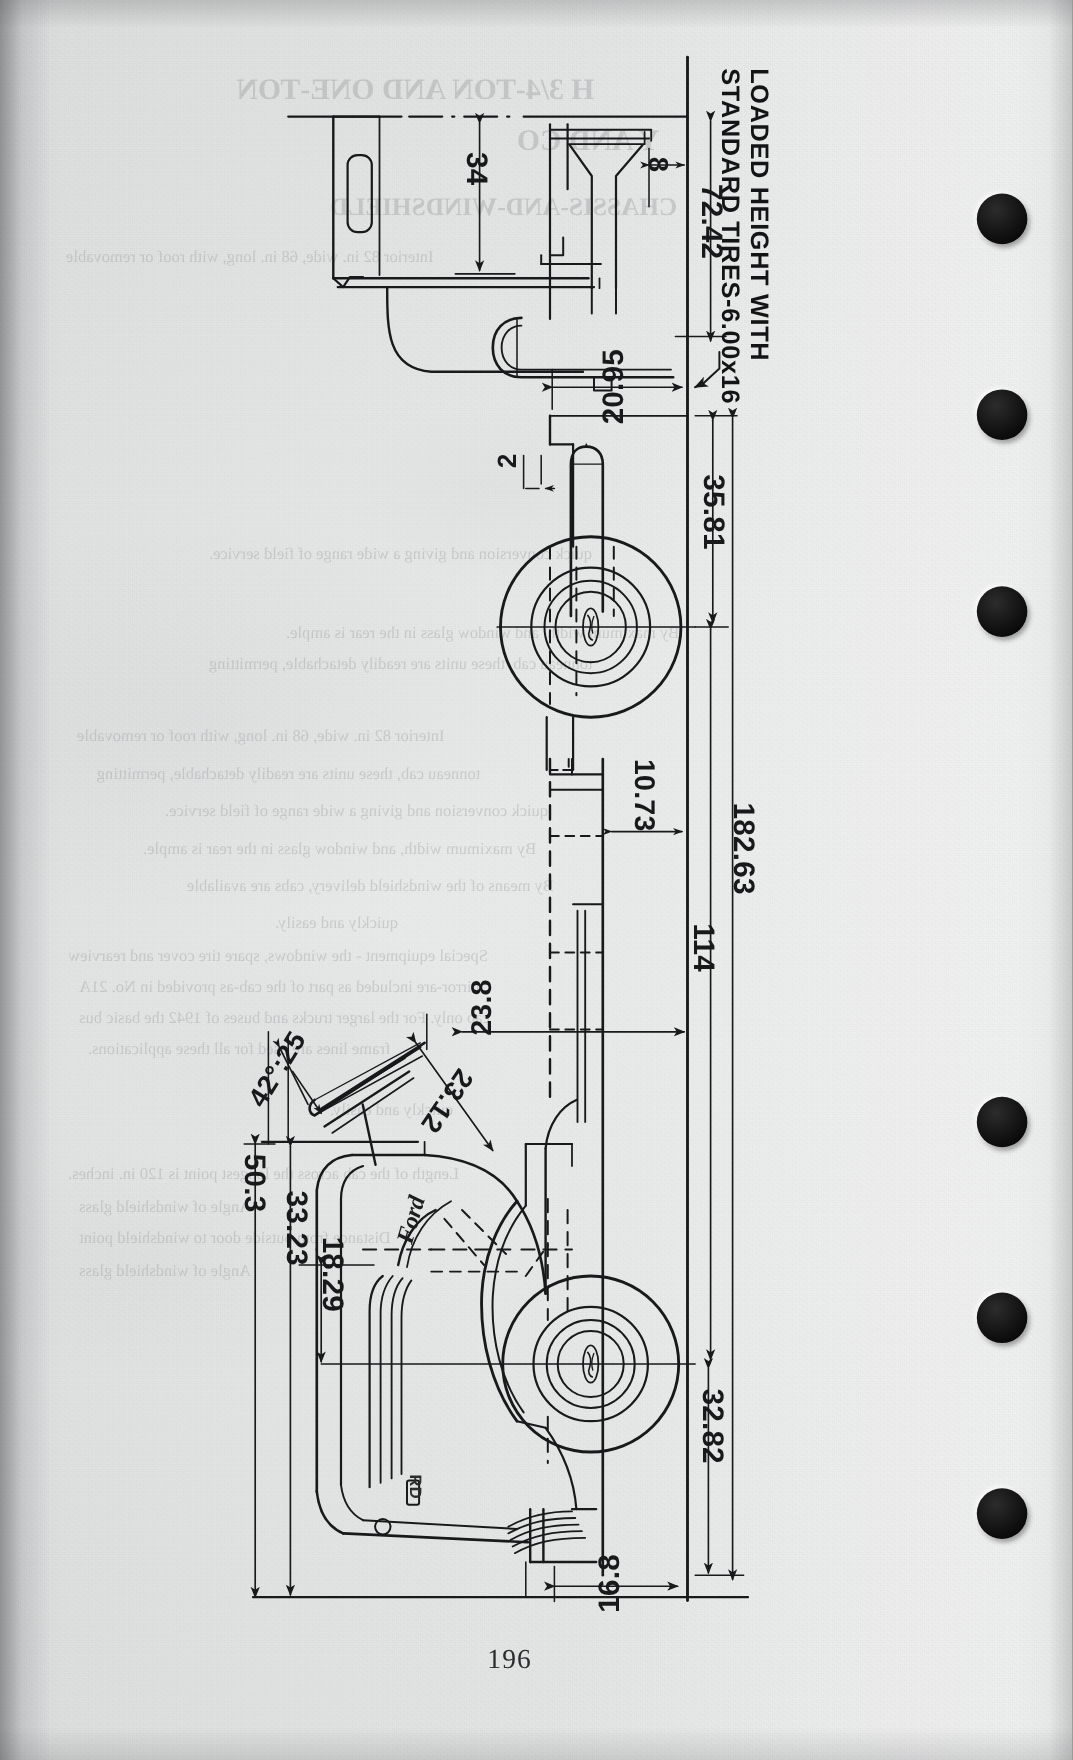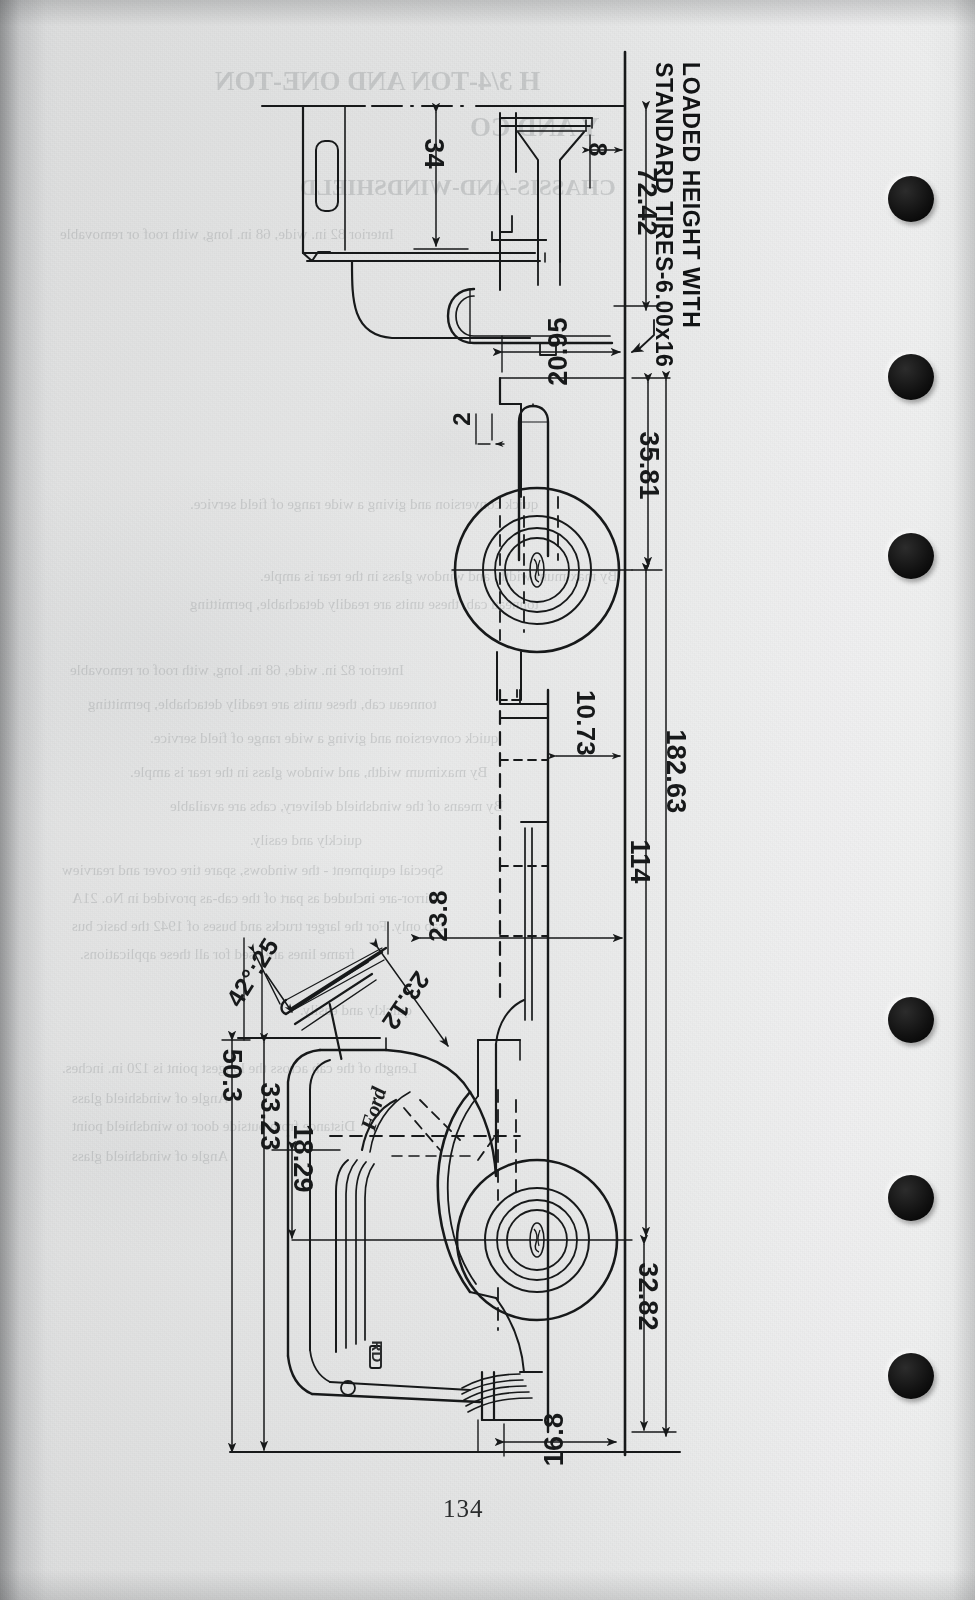--- a/index.html
+++ b/index.html
@@ -453,20 +453,20 @@
 
   <div class="dim rot-cw" style="left:366px;top:1344px;font-size:15px;color:#2a2c2d;">RD</div>
 
   <div class="hole" style="left:888px;top:176px;width:46px;height:46px;"></div>
   <div class="hole" style="left:888px;top:354px;width:46px;height:46px;"></div>
   <div class="hole" style="left:888px;top:533px;width:46px;height:46px;"></div>
   <div class="hole" style="left:888px;top:997px;width:46px;height:46px;"></div>
   <div class="hole" style="left:888px;top:1175px;width:46px;height:46px;"></div>
   <div class="hole" style="left:888px;top:1353px;width:46px;height:46px;"></div>
 
-  <div class="pageno" style="left:443px;top:1495px;">134</div>
+  <div class="pageno" style="left:443px;top:1495px;">196</div>
 
   <div class="edge-left"></div>
   <div class="edge-top"></div>
   <div class="edge-bottom"></div>
   <div class="edge-right"></div>
 
 </div>
 
 </body></html>

